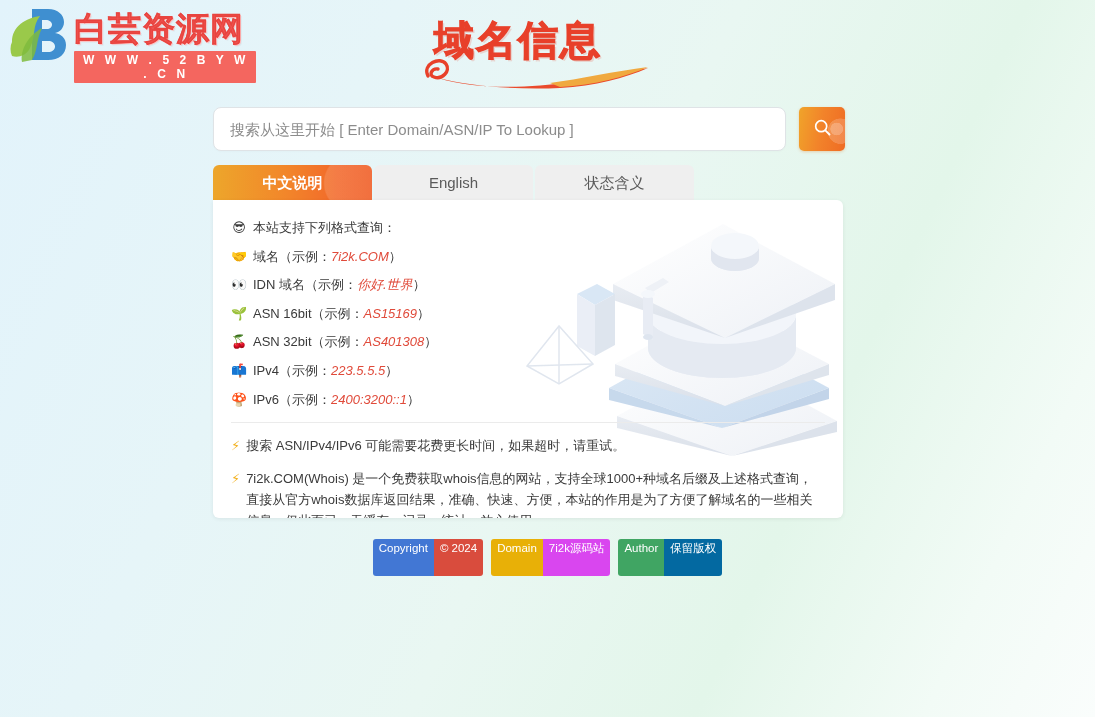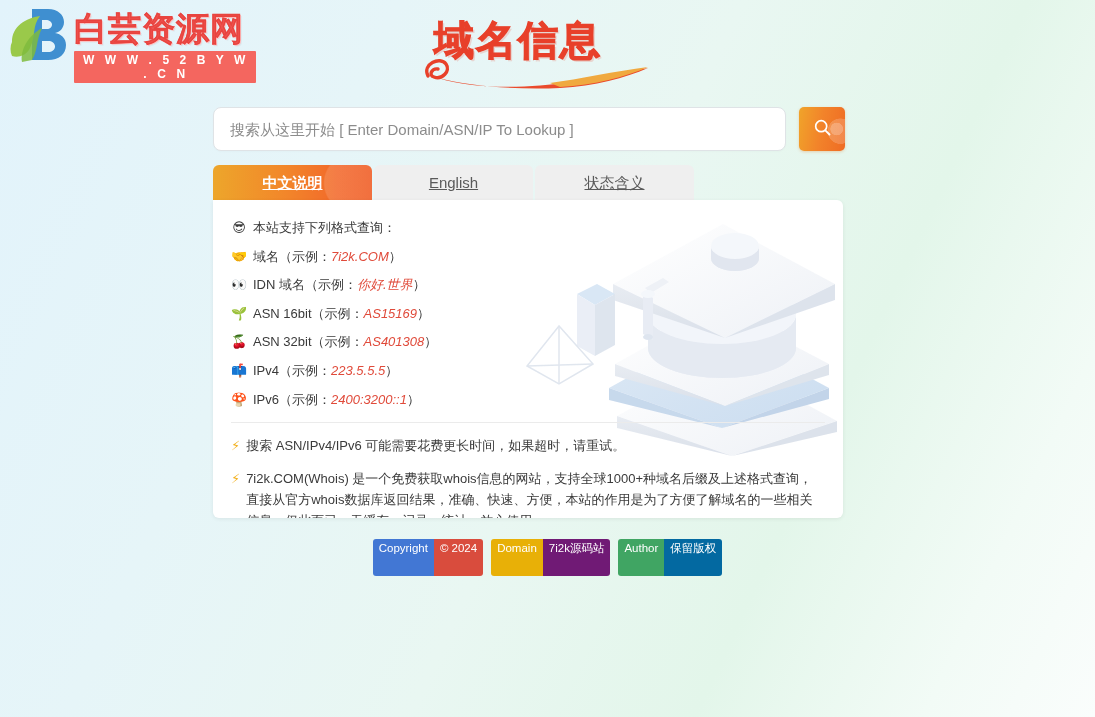--- a/index.html
+++ b/index.html
@@ -126,21 +126,20 @@
     min-width: 159px;
     text-align: center;
     font-size: 15px;
     color: #5a5a5a;
     background: #efefef;
     border-top-left-radius: 6px;
     border-top-right-radius: 6px;
     cursor: pointer;
     margin-right: 2px;
     font-family: "Liberation Sans", "DejaVu Sans", sans-serif;
-    text-decoration: underline;
   }
   .tab.active {
     color: #ffffff;
     font-weight: bold;
     background:
       radial-gradient(circle at 88% 50%, rgba(255,255,255,0.13) 0 20%, rgba(255,255,255,0) 21%),
       linear-gradient(90deg, #eda62b 0%, #f2862a 46%, #f2672a 80%, #ef5a22 100%);
     height: 36px;
   }
 
@@ -399,19 +398,19 @@
   </div>
 </div>
 
 <div class="footer">
   <div class="badge">
     <span style="background:#4277d4">Copyright</span>
     <span style="background:#d94c3d">© 2024</span>
   </div>
   <div class="badge">
     <span style="background:#e8b007">Domain</span>
-    <span style="background:#701a75">7i2k源码站</span>
+    <span style="background:#d946ef">7i2k源码站</span>
   </div>
   <div class="badge">
     <span style="background:#40a563">Author</span>
     <span style="background:#0369a1">保留版权</span>
   </div>
 </div>
 
 </body></html>

